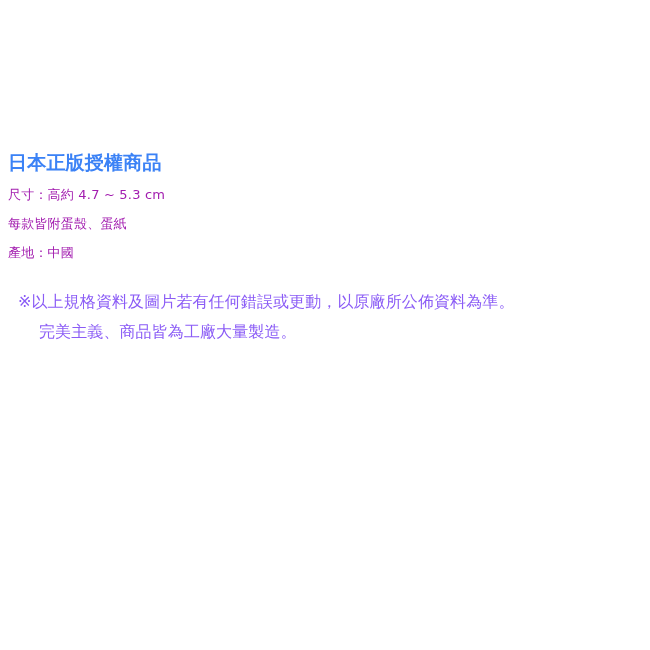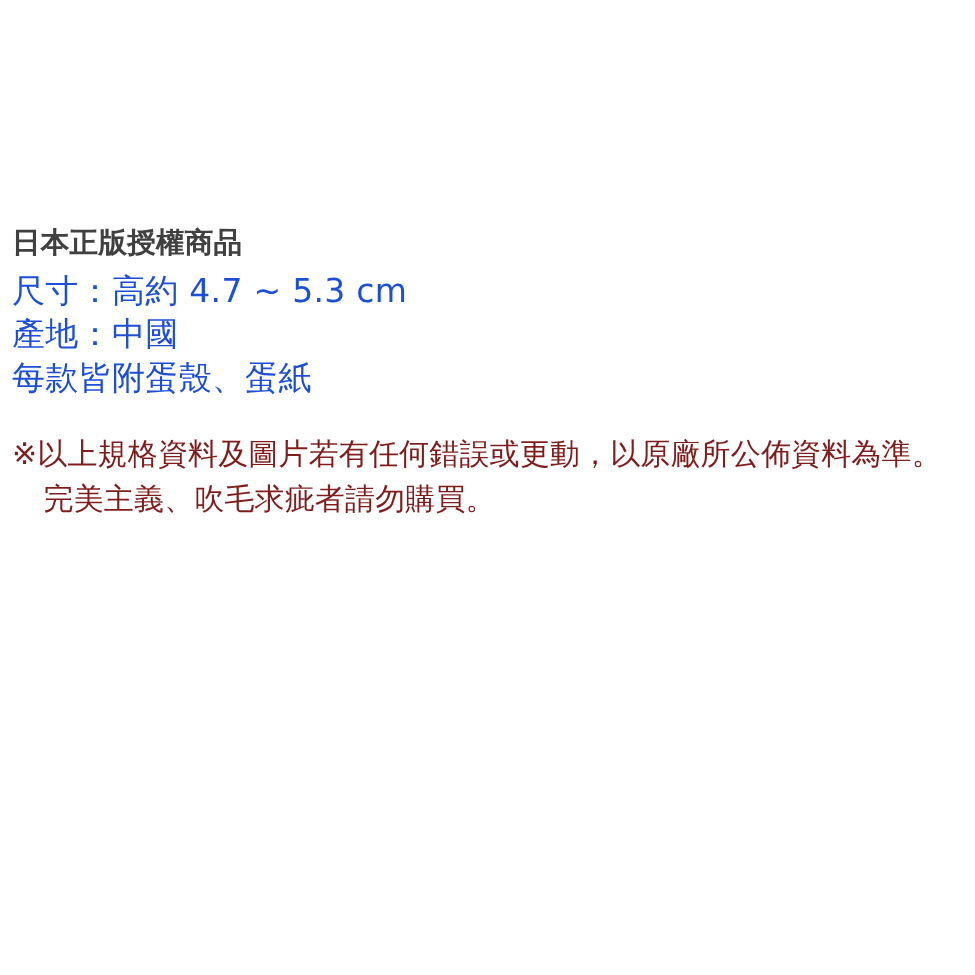--- a/index.html
+++ b/index.html
@@ -20,67 +20,68 @@
     box-sizing: border-box;
     background: #ffffff;
   }
   .content {
     position: absolute;
     left: 8px;
     top: 148px;
     width: 634px;
   }
   .headline {
-    color: #404040;
+    color: #3b82f6;
     font-size: 19px;
     font-weight: bold;
     line-height: 29px;
     letter-spacing: 0.2px;
     margin: 0 0 3px 0;
     white-space: nowrap;
   }
   .spec-list {
     margin: 0;
     padding: 0;
     list-style: none;
   }
   .spec-item {
-    color: #1d4ed8;
-    font-size: 22px;
+    color: #a21caf;
+    font-size: 13px;
     line-height: 29px;
     letter-spacing: 0.2px;
     white-space: nowrap;
   }
   .notes {
     margin-top: 20px;
   }
   .note-item {
-    color: #7f1d1d;
-    font-size: 20px;
+    color: #8b5cf6;
+    font-size: 16px;
     line-height: 30px;
     letter-spacing: 0.1px;
     white-space: nowrap;
+    margin-left: 10px;
   }
   .note-continued {
     padding-left: 21px;
   }
 </style>
 </head>
 <body>
 
 <div class="page">
   <div class="content">
 
     <div class="headline">日本正版授權商品</div>
 
     <ul class="spec-list">
       <li class="spec-item">尺寸：高約 4.7 ~ 5.3 cm</li>
+      <li class="spec-item">每款皆附蛋殼、蛋紙</li>
       <li class="spec-item">產地：中國</li>
-      <li class="spec-item">每款皆附蛋殼、蛋紙</li>
     </ul>
 
     <div class="notes">
       <div class="note-item">※以上規格資料及圖片若有任何錯誤或更動，以原廠所公佈資料為準。</div>
-      <div class="note-item note-continued">完美主義、吹毛求疵者請勿購買。</div>
+      <div class="note-item note-continued">完美主義、商品皆為工廠大量製造。</div>
     </div>
 
   </div>
 </div>
 
 </body></html>

